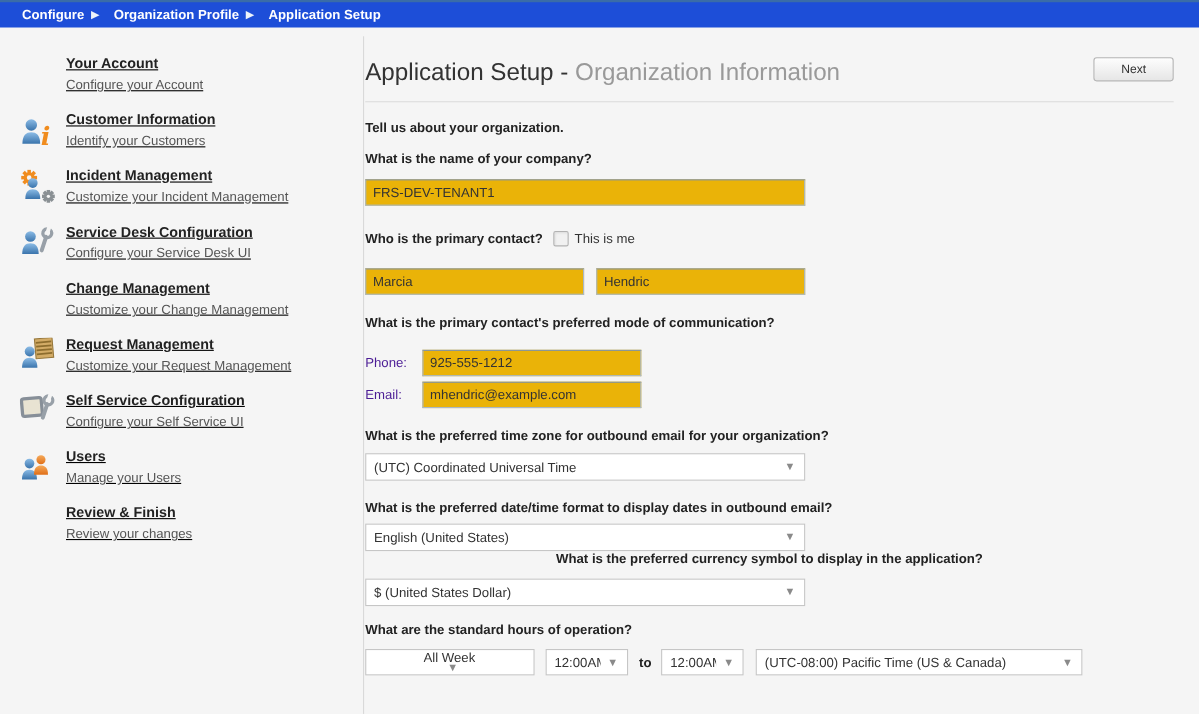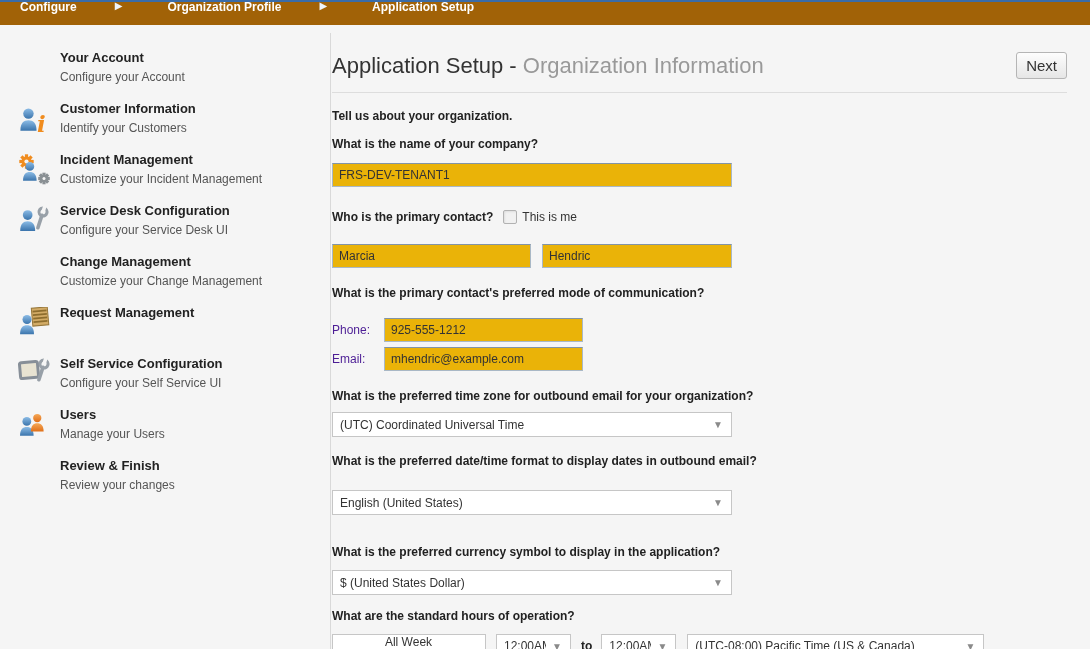--- a/index.html
+++ b/index.html
@@ -1,31 +1,31 @@
 <!DOCTYPE html>
 <html><head>
 <meta charset="utf-8">
 <style>
 * { margin:0; padding:0; box-sizing:border-box; }
 html,body { width:1090px; height:649px; }
 body { font-family:"Liberation Sans", sans-serif; background:#f5f5f5; position:relative; overflow:hidden; }
-.topbar { position:absolute; left:0; top:0; width:100%; height:25px; background:#a16207; box-shadow: inset 0 2px 0 #3a6ca8; color:#fff; display:flex; padding-left:20px;gap:32px; }
+.topbar { position:absolute; left:0; top:0; width:100%; height:25px; background:#1d4ed8; box-shadow: inset 0 2px 0 #3a6ca8; color:#fff; display:flex; align-items:center; padding-left:20px; }
 .crumb { font-weight:bold; font-size:12px; color:#fff; cursor:pointer; }
 .sep { font-size:10px; margin:0 13px 0 6px; color:#eef4fa; }
 .vdivider { position:absolute; left:330px; top:33px; bottom:0; width:1px; background:#d9d9d9; }
 .sidebar { position:absolute; left:0; top:50px; width:330px; }
-.side-item { display:flex; height:51px; }
+.side-item { display:flex; height:51px;text-decoration:underline; }
 .side-icon { width:42px; margin-left:18px; padding-top:2px; flex:none; }
 .side-title { font-size:13px; font-weight:bold; color:#222; }
 .side-sub { font-size:12px; color:#555; margin-top:5px; }
 .main { position:absolute; left:332px; top:25px; width:735px; }
 .header-row { margin-top:27px; display:flex; align-items:flex-start; justify-content:space-between; }
 h1 { font-size:22px; font-weight:normal; color:#333; line-height:27px; }
 h1 .sub { color:#999; }
-.next-btn { font-family:inherit; font-size:15px; color:#333; background:linear-gradient(#fdfdfd,#e6e6e6); border:1px solid #b5b5b5; border-radius:3px; padding:4px 9px; cursor:pointer; }
+.next-btn { font-family:inherit; font-size:11px; color:#333; background:linear-gradient(#fdfdfd,#e6e6e6); border:1px solid #b5b5b5; border-radius:3px; padding:4px 24px; cursor:pointer; }
 .hdiv { height:1px; background:#ddd; margin-top:13px; }
 .intro { font-size:12px; font-weight:bold; color:#222; margin-top:16px; }
 .q { font-size:12px; font-weight:bold; color:#222; }
 input.txt { height:24px; border:1px solid #a9b8c6; border-top-color:#8294a6; font:12px "Liberation Sans",sans-serif; color:#333; padding:0 6px; background:#eab308; display:block; }
 .w400 { width:400px; }
 .row { display:flex; align-items:center; }
 .cbx { display:inline-block; width:14px; height:14px; border:1px solid #b2b2b2; border-radius:2px; background:#f1f1f1; margin-left:10px; vertical-align:-3px; box-shadow:inset 1px 1px 2px rgba(0,0,0,0.08); }
 .cb-label { font-size:12px; font-weight:normal; color:#333; margin-left:5px; }
 .flabel { font-size:12px; color:#4c1d95; width:52px; flex:none; }
 .select { height:25px; background:#fff; border:1px solid #c6c6c6; display:flex; align-items:center; justify-content:space-between; padding:0 8px 0 7px; cursor:pointer; }
@@ -178,20 +178,21 @@
               <rect x="14" y="0.5" width="16" height="18" fill="#d2ab66" stroke="#97783c"></rect>
               <path d="M15 4 h14 M15 7.5 h14 M15 11 h14 M15 14.5 h14" stroke="#8d6d2e" stroke-width="1.6" fill="none"></path>
             </g>
             <g transform="translate(0,6) scale(0.82)">
               <circle cx="11" cy="8" r="5.5" fill="url(#bg5)"></circle>
               <path d="M2.5 26 C2.5 18 6 15 11 15 C16 15 19.5 18 19.5 26 Z" fill="url(#bg5)"></path>
             </g>
           </svg></span>
         <span class="side-text">
           <div class="side-title">Request Management</div>
+          <div class="side-sub">Customize your Request Management</div>
         </span>
       </div>
       <div class="side-item">
         <span class="side-icon"><svg width="32" height="32" viewBox="0 0 32 32">
             <defs>
               <linearGradient id="bg6" x1="0" y1="0" x2="0" y2="1">
                 <stop offset="0" stop-color="#8cbce6"></stop>
                 <stop offset="1" stop-color="#3a74ac"></stop>
               </linearGradient>
               <linearGradient id="og6" x1="0" y1="0" x2="0" y2="1">
@@ -279,26 +280,26 @@
     <input class="txt" style="width: 199px;" value="mhendric@example.com">
   </div>
 
   <div class="q" style="margin-top:18px;">What is the preferred time zone for outbound email for your organization?</div>
   <div class="select w400" style="margin-top:9px;">
       <span class="sel-text">(UTC) Coordinated Universal Time</span>
       <span class="sel-arrow">▼</span>
     </div>
 
   <div class="q" style="margin-top:17px;">What is the preferred date/time format to display dates in outbound email?</div>
-  <div class="select w400" style="margin-top:22px;">
+  <div class="select w400" style="margin-top:8px;">
       <span class="sel-text">English (United States)</span>
       <span class="sel-arrow">▼</span>
     </div>
 
-  <div class="q" style="margin-top:30px;">What is the preferred currency symbol to display in the application?</div>
+  <div class="q" style="margin-top:0;text-align:center;">What is the preferred currency symbol to display in the application?</div>
   <div class="select w400" style="margin-top:11px;">
       <span class="sel-text">$ (United States Dollar)</span>
       <span class="sel-arrow">▼</span>
     </div>
 
   <div class="q" style="margin-top:14px;">What are the standard hours of operation?</div>
   <div class="hours-row">
     <div class="select" style="width:154px;flex-direction:column;">
         <span class="sel-text">All Week</span>
         <span class="sel-arrow">▼</span>

